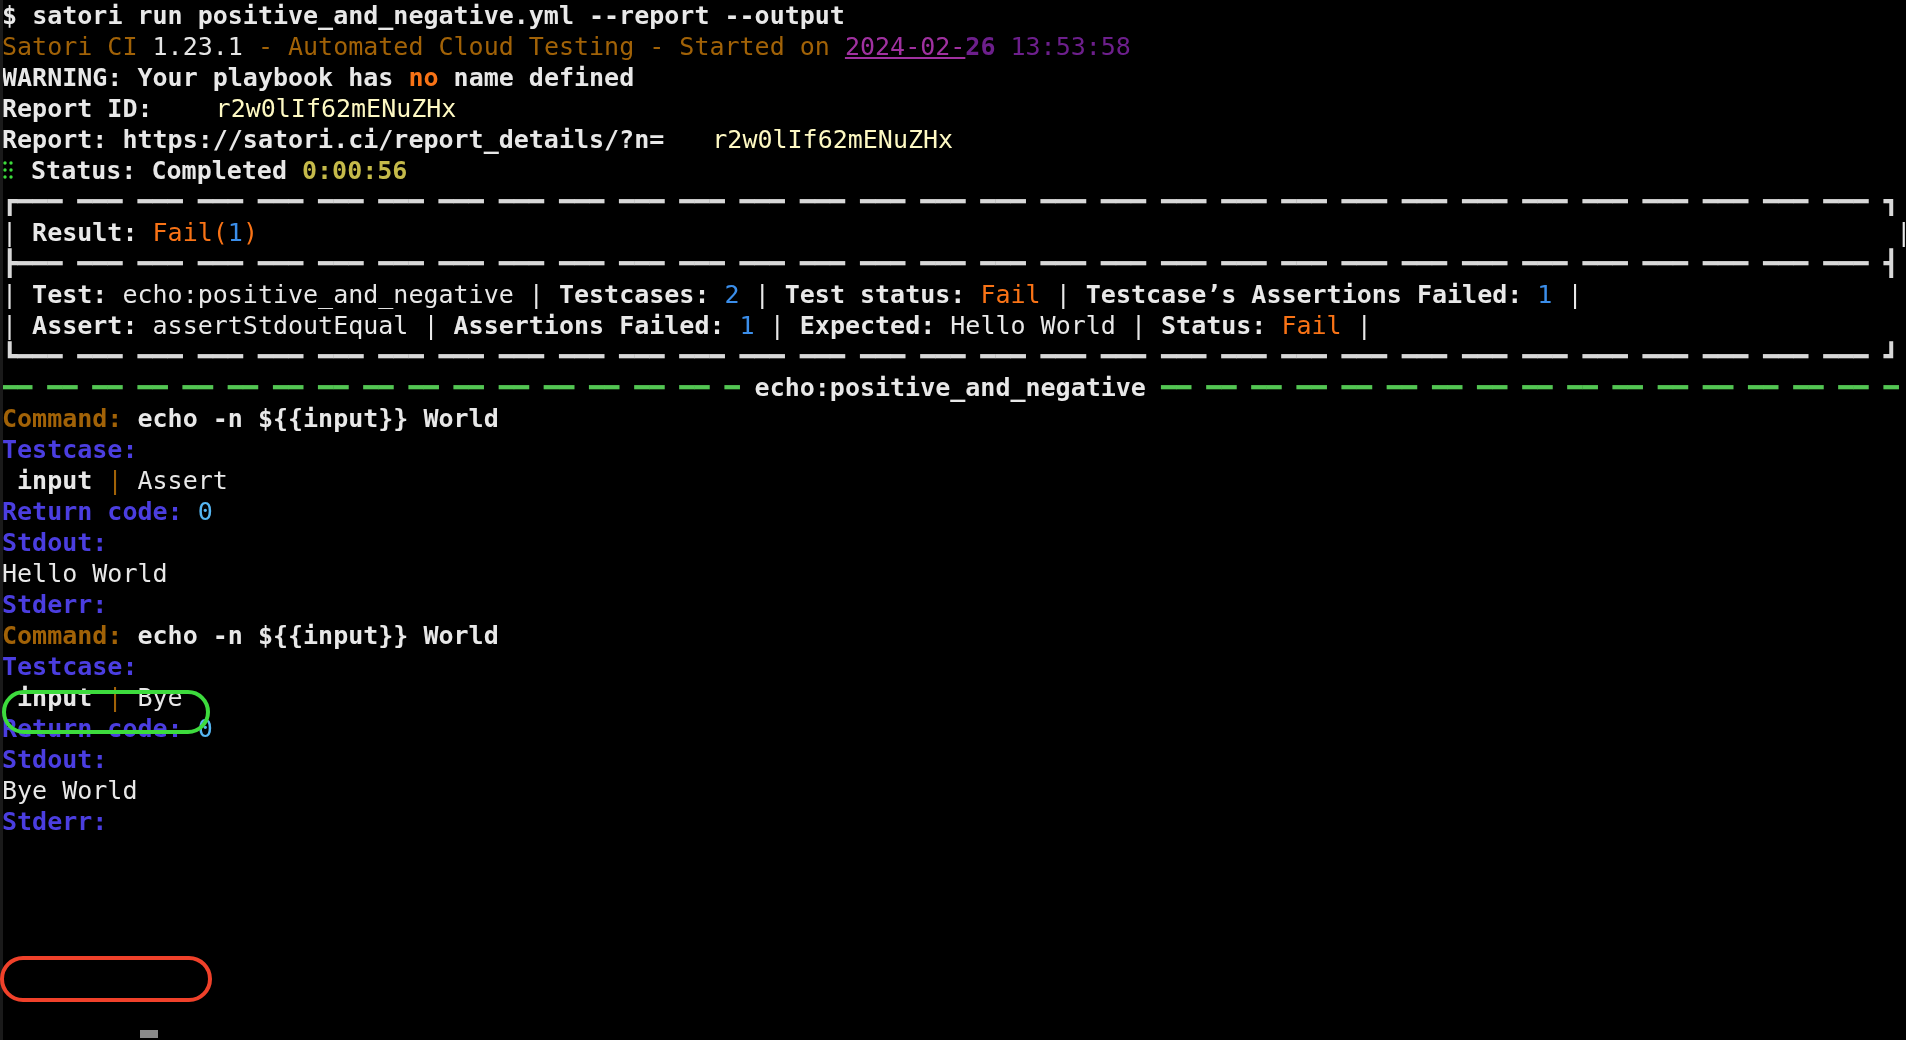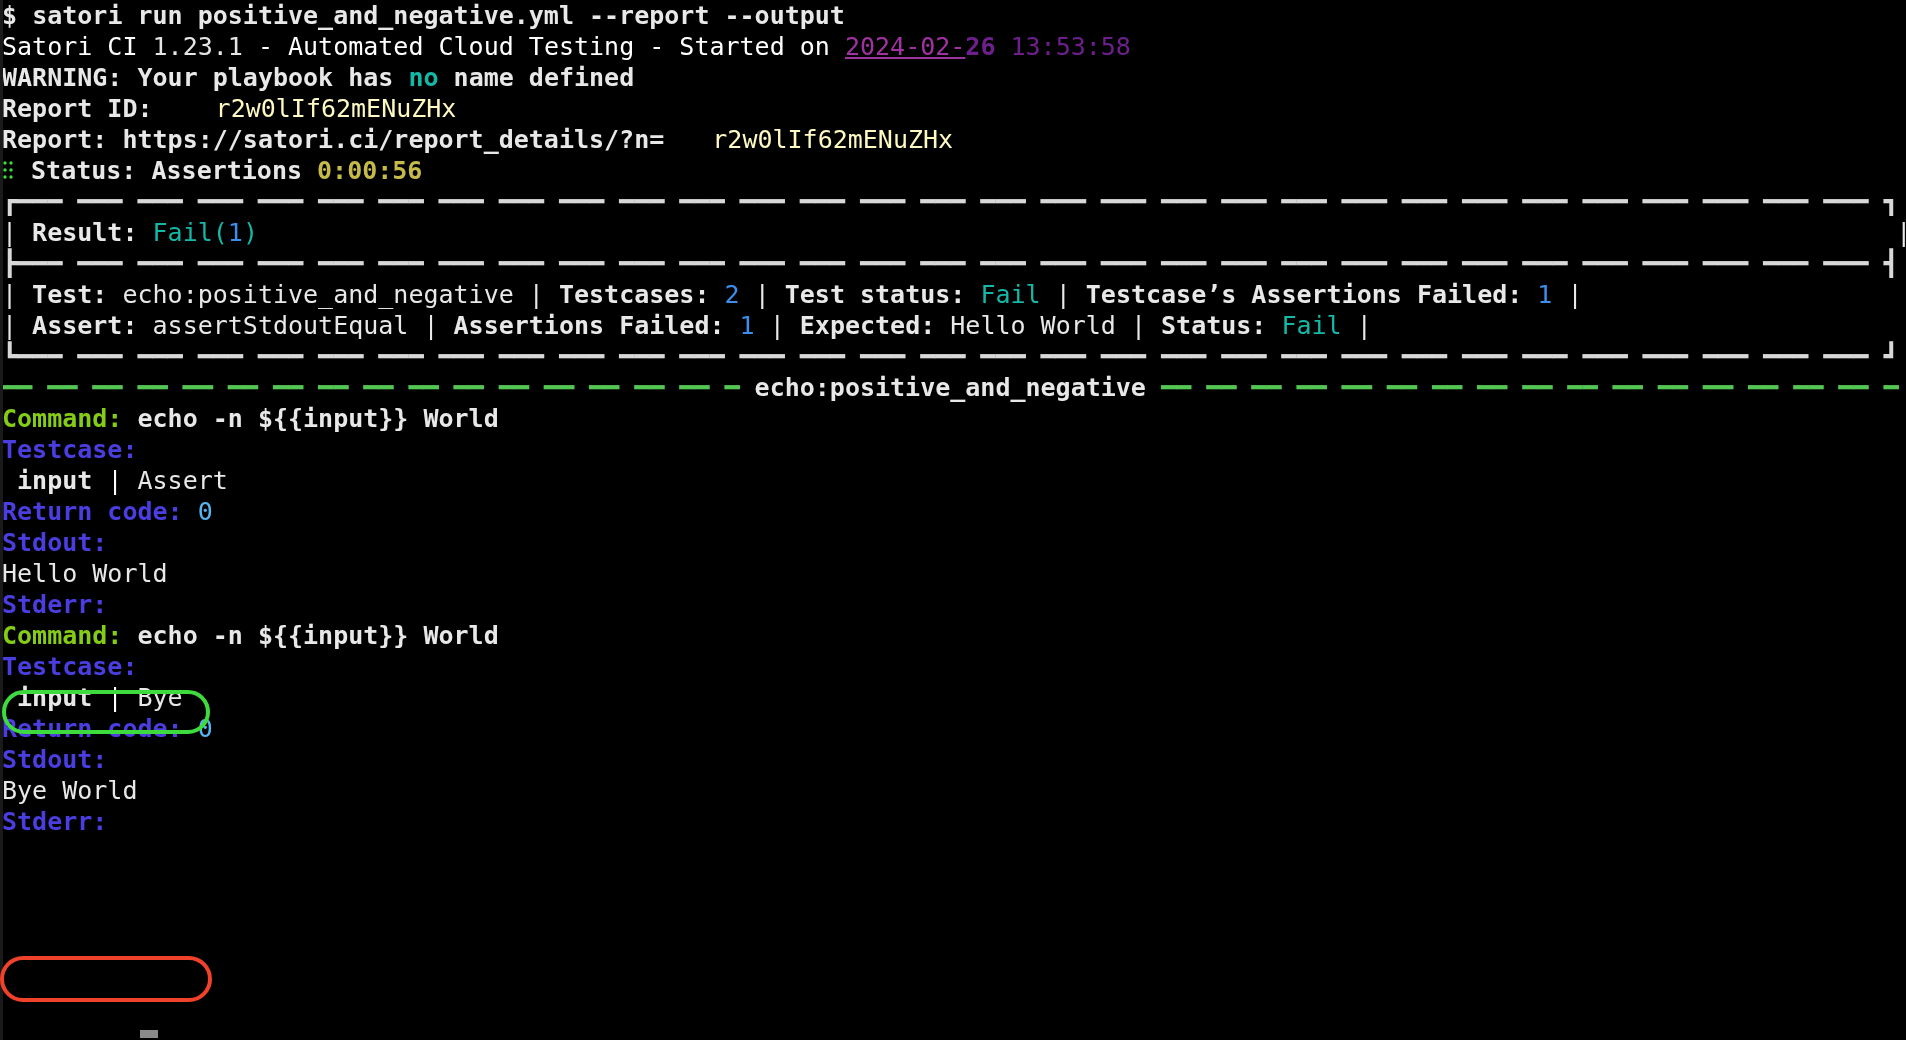--- a/index.html
+++ b/index.html
@@ -27,26 +27,26 @@
   }
   .line {
     white-space: pre;
     height: 31px;
     line-height: 31px;
     padding-left: 2px;
     letter-spacing: 0px;
   }
   .b   { font-weight: bold; }
   .fg-white   { color: #e8e8e8; }
-  .fg-gray    { color: #ffffff; text-align: center; }
-  .fg-orange  { color: #14b8a6; text-align: right; }
+  .fg-gray    { color: #a16207; text-align: center; }
+  .fg-orange  { color: #f97316; text-align: right; }
   .fg-blue    { color: #3b8eea; }
   .fg-ltblue  { color: #56b6f2; }
   .fg-indigo  { color: #4b3ee0; }
-  .fg-green   { color: #84cc16; }
+  .fg-green   { color: #a16207; }
   .fg-brgreen { color: #53c653; }
   .fg-olive   { color: #c5ba4a; }
   .fg-magenta { color: #a031a0; text-decoration: underline; }
   .fg-purple  { color: #6d1f8c; }
   .fg-teal    { color: #e5e5e5; }
   .fg-violet  { color: #fef9c3; margin-left: 48px; }
 
   
   .boxline { white-space: pre; height: 31px; line-height: 31px; color: #d8d8d8; padding-left: 2px; }
 
@@ -99,21 +99,21 @@
 
   <div class="line"><span class="b fg-white">Report:</span><span class="b fg-white"> </span><span class="b fg-white">https://satori.ci/report_details/?n=</span><span class="fg-violet">r2w0lIf62mENuZHx</span></div>
 
   <div class="line"><span class="spinner"><svg width="12" height="22" viewBox="0 0 12 22">
           <circle cx="3" cy="4" r="1.7" fill="#3ddb3d"></circle>
           <circle cx="9" cy="4" r="1.7" fill="#3ddb3d"></circle>
           <circle cx="3" cy="11" r="1.7" fill="#3ddb3d"></circle>
           <circle cx="9" cy="11" r="1.7" fill="#3ddb3d"></circle>
           <circle cx="3" cy="18" r="1.7" fill="#3ddb3d"></circle>
           <circle cx="9" cy="18" r="1.7" fill="#3ddb3d"></circle>
-        </svg></span><span class="b fg-white"> </span><span class="b fg-white">Status:</span><span class="b fg-white"> </span><span class="b fg-white">Assertions</span><span class="b fg-white"> </span><span class="b fg-olive">0:00:56</span></div>
+        </svg></span><span class="b fg-white"> </span><span class="b fg-white">Status:</span><span class="b fg-white"> </span><span class="b fg-white">Completed</span><span class="b fg-white"> </span><span class="b fg-olive">0:00:56</span></div>
 
   <div class="boxline" id="box-top">┏━━━ ━━━ ━━━ ━━━ ━━━ ━━━ ━━━ ━━━ ━━━ ━━━ ━━━ ━━━ ━━━ ━━━ ━━━ ━━━ ━━━ ━━━ ━━━ ━━━ ━━━ ━━━ ━━━ ━━━ ━━━ ━━━ ━━━ ━━━ ━━━ ━━━ ━━━ ┓</div>
 
   <div class="line"><span class="fg-white">| </span><span class="b fg-white">Result:</span><span class="fg-white"> </span><span class="fg-orange">Fail</span><span class="fg-orange">(</span><span class="fg-blue">1</span><span class="fg-orange">)</span><span class="fg-white boxright" id="rr1" style="position: absolute; left: 1896.3px;">|</span></div>
 
   <div class="boxline" id="box-mid">┣━━━ ━━━ ━━━ ━━━ ━━━ ━━━ ━━━ ━━━ ━━━ ━━━ ━━━ ━━━ ━━━ ━━━ ━━━ ━━━ ━━━ ━━━ ━━━ ━━━ ━━━ ━━━ ━━━ ━━━ ━━━ ━━━ ━━━ ━━━ ━━━ ━━━ ━━━ ┫</div>
 
   <div class="line"><span class="fg-white">| </span><span class="b fg-white">Test:</span><span class="fg-white"> </span><span class="fg-white">echo:positive_and_negative</span><span class="fg-white"> | </span><span class="b fg-white">Testcases:</span><span class="fg-white"> </span><span class="fg-blue">2</span><span class="fg-white"> | </span><span class="b fg-white">Test status:</span><span class="fg-white"> </span><span class="fg-orange">Fail</span><span class="fg-white"> | </span><span class="b fg-white">Testcase’s Assertions Failed:</span><span class="fg-white"> </span><span class="fg-blue">1</span><span class="fg-white"> |</span></div>
 
   <div class="line"><span class="fg-white">| </span><span class="b fg-white">Assert:</span><span class="fg-white"> </span><span class="fg-white">assertStdoutEqual</span><span class="fg-white"> | </span><span class="b fg-white">Assertions Failed:</span><span class="fg-white"> </span><span class="fg-blue">1</span><span class="fg-white"> | </span><span class="b fg-white">Expected:</span><span class="fg-white"> </span><span class="fg-white">Hello World</span><span class="fg-white"> | </span><span class="b fg-white">Status:</span><span class="fg-white"> </span><span class="fg-orange">Fail</span><span class="fg-white"> |</span></div>

